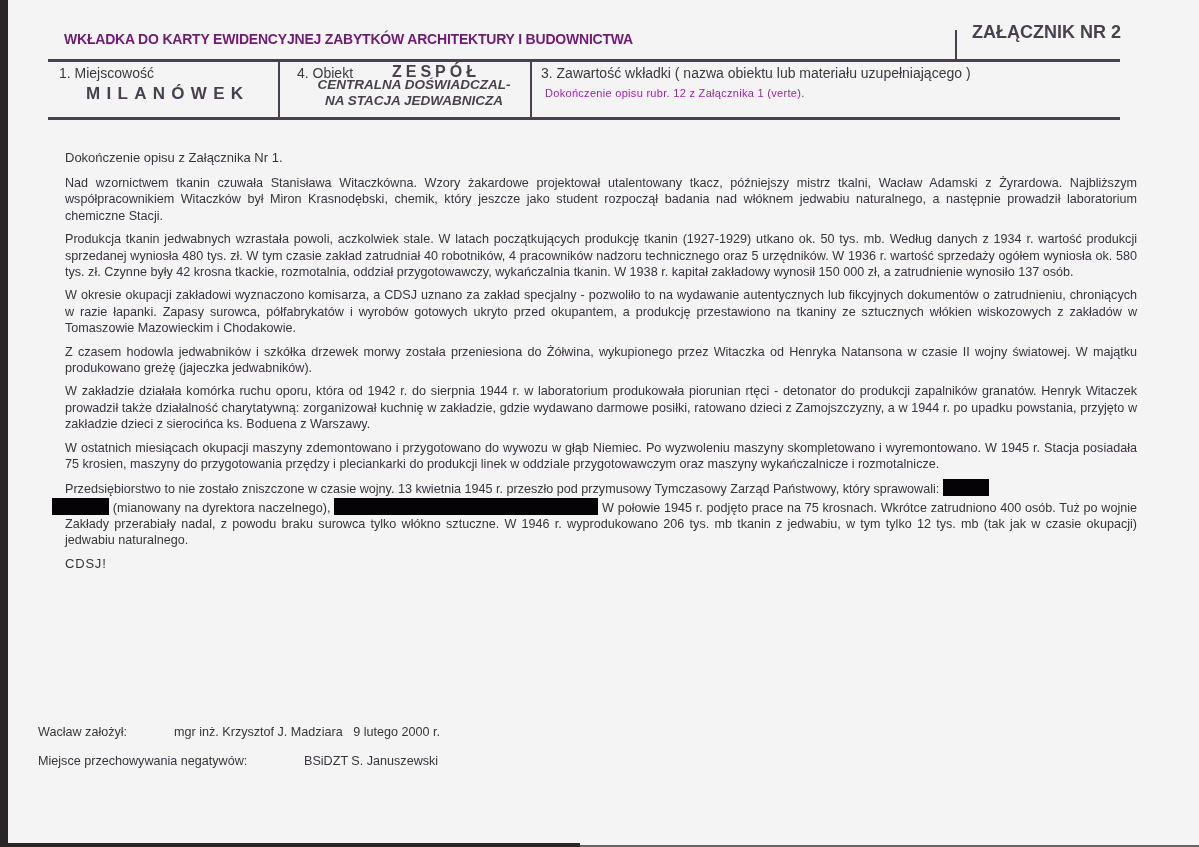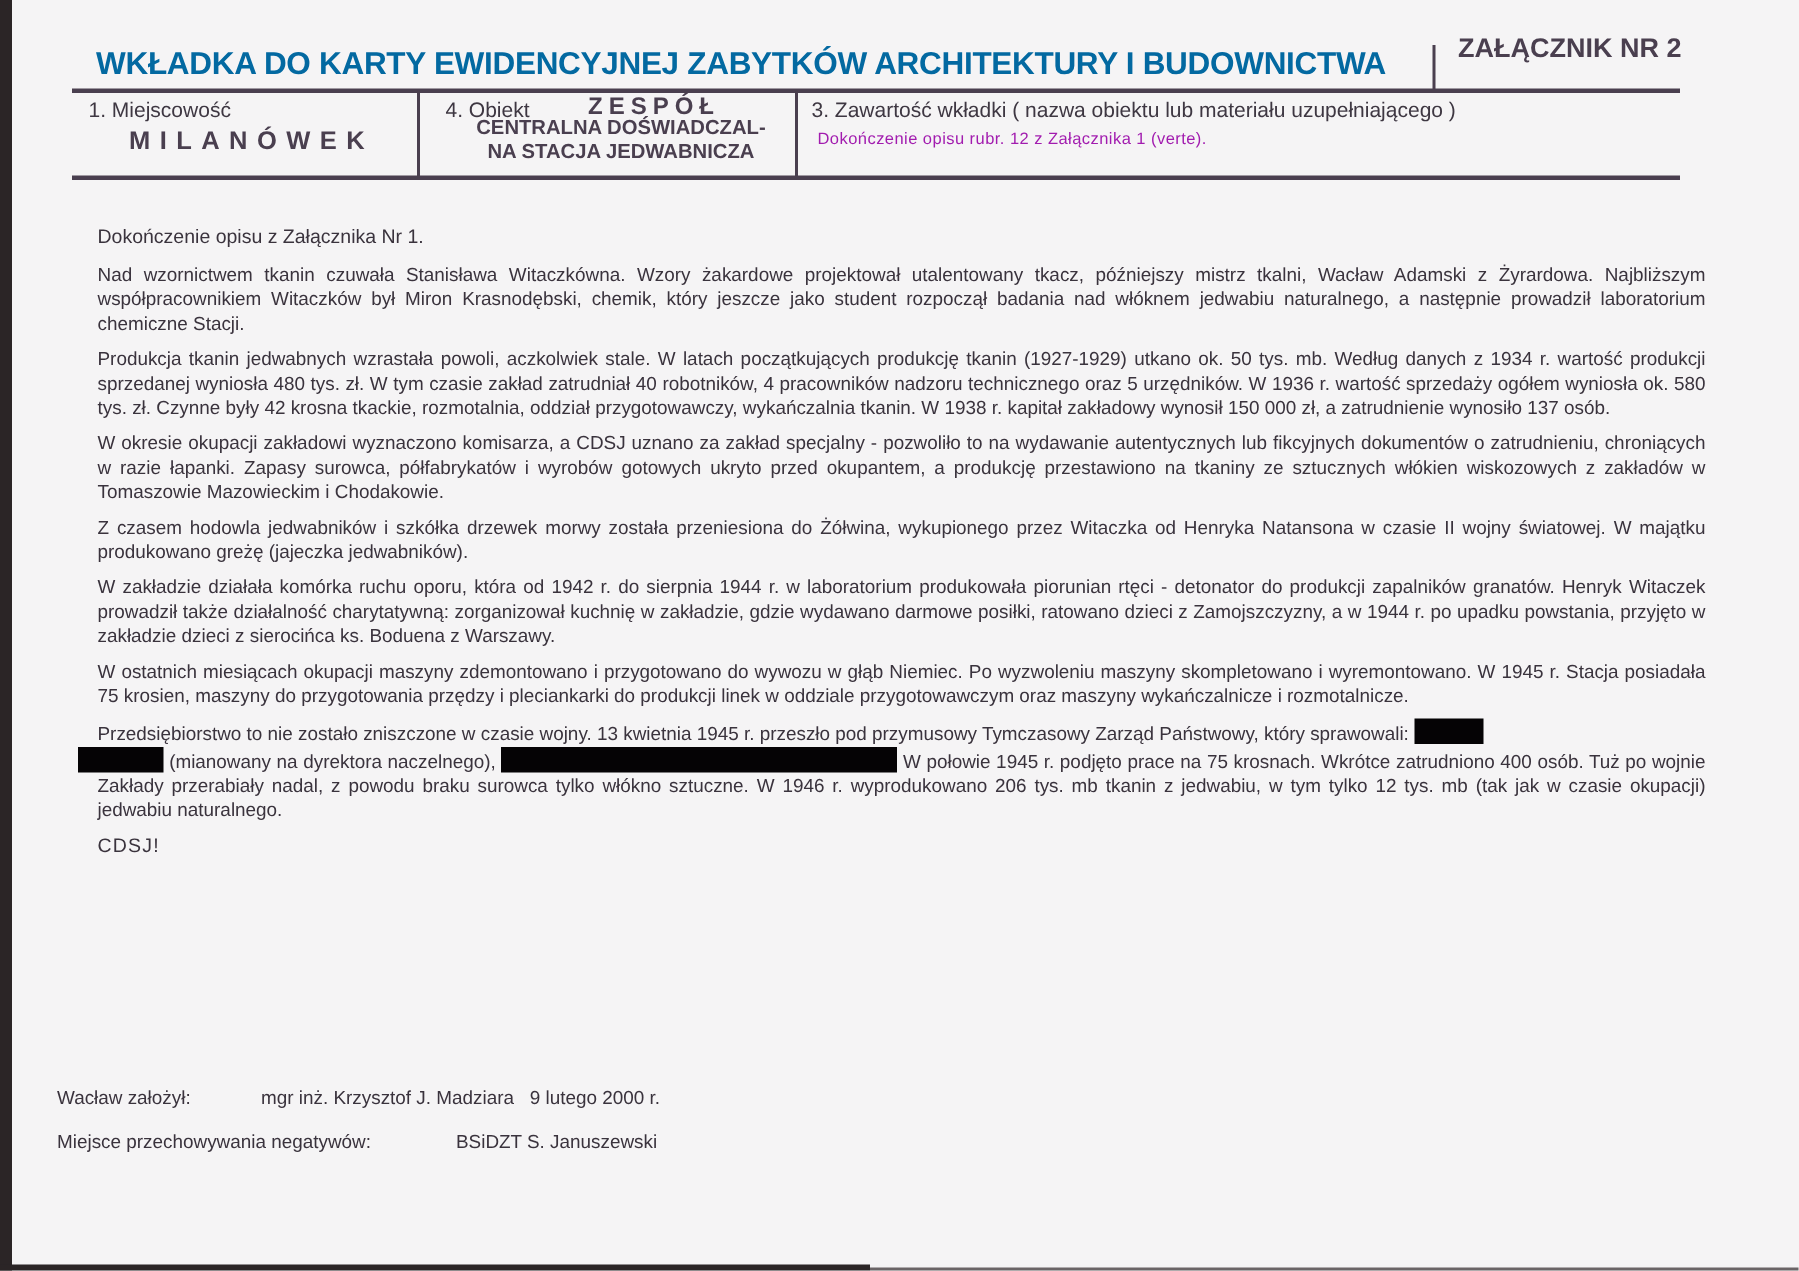--- a/index.html
+++ b/index.html
@@ -37,22 +37,22 @@
       position: absolute;
       left: 8px; top: 0;
       width: 1191px; height: 843px;
       background: #f5f4f5;
     }
     
     .main-title {
       position: absolute;
       left: 56px; top: 31px;
       font-weight: bold;
-      font-size: 21px;
-      color: #0369a1;
+      font-size: 14px;
+      color: #701a75;
       letter-spacing: -0.2px;
       white-space: nowrap;
     }
     .title-divider {
       position: absolute;
       left: 947px; top: 30px;
       width: 2px; height: 30px;
       background: #4a3f4f;
     }
     .annex-label {
@@ -107,20 +107,21 @@
     }
     .object-name {
       position: absolute;
       left: 290px; top: 77px;
       width: 232px;
       text-align: center;
       font-weight: bold;
       font-size: 13.5px;
       line-height: 16px;
       color: #4a3f4f;
+      font-style: italic;
     }
     .content-value {
       position: absolute;
       left: 537px; top: 87px;
       font-size: 11px;
       color: #a21caf;
       letter-spacing: 0.3px;
       white-space: nowrap;
     }
     

